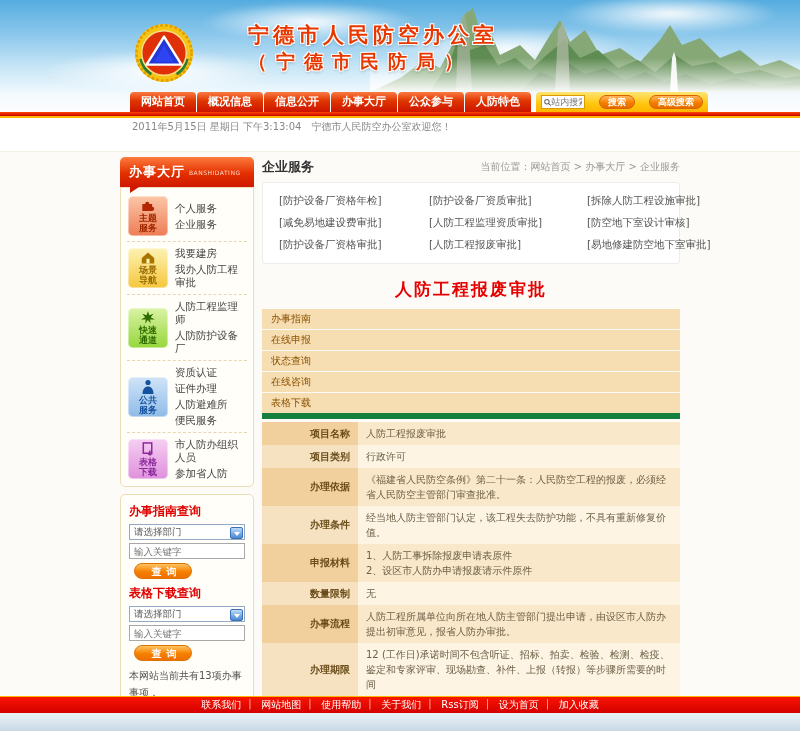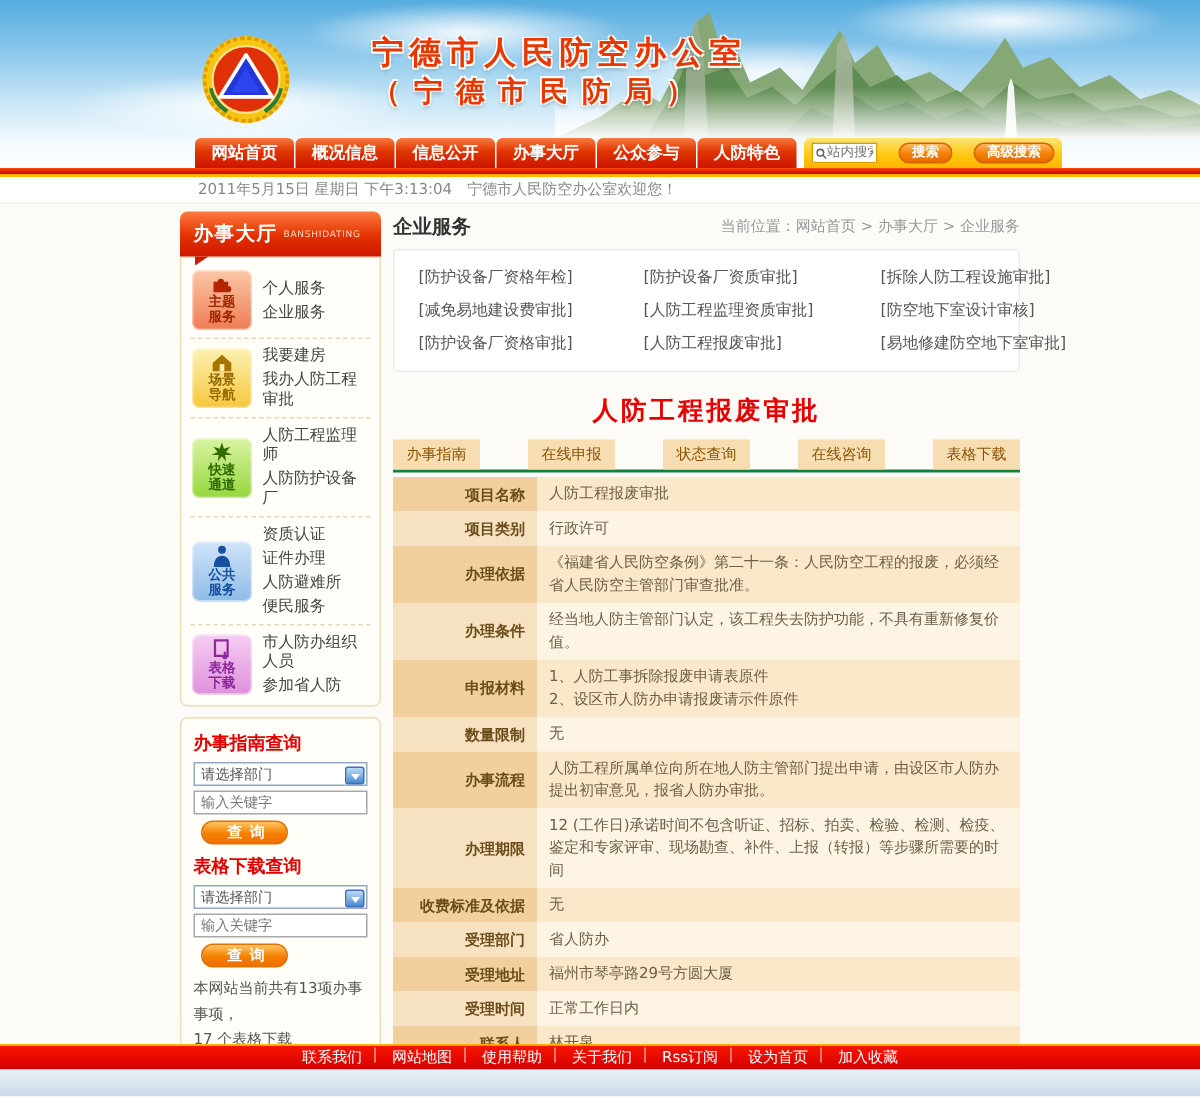--- a/index.html
+++ b/index.html
@@ -28,21 +28,21 @@
   .tabs li{list-style:none;height:20px;line-height:20px;padding:0 11px;margin-right:1px;color:#fff;
     font-size:11px;font-weight:bold;background:linear-gradient(#fa7a42,#e03500 45%,#cc1500);border-radius:4px 4px 0 0;cursor:pointer;}
   .searchzone{height:20px;width:172px;margin-left:4px;background:linear-gradient(#ffe472,#ffc60e 60%,#ffb400);
     border-radius:4px 4px 0 0;display:flex;align-items:center;gap:14px;padding:0 5px;}
   .searchbox{flex:1;height:14px;background:#fff;border:1px solid #d89c00;display:flex;align-items:center;padding:0 2px;}
   .searchbox input{border:0;outline:0;width:100%;height:11px;font-size:9px;color:#555;padding:0;background:transparent;font-family:inherit;}
   .btn-search,.btn-adv{height:14px;line-height:12px;font-size:9px;color:#fff;font-weight:bold;border:1px solid #d86200;
     border-radius:7px;background:linear-gradient(#ffb860,#f58000 55%,#e86a00);padding:0 8px;cursor:pointer;font-family:inherit;}
   .redline{height:4px;background:linear-gradient(#ff4600,#c60000);}
   .goldline{height:2px;background:#ffb400;}
-  .datebar{height:18px;line-height:18px;background:#fff;font-size:10px;color:#888;padding-left:132px;border-bottom:1px solid #f3f0e8;}
+  .datebar{height:34px;line-height:18px;background:#fff;font-size:10px;color:#888;padding-left:132px;border-bottom:1px solid #f3f0e8;}
 
   
   .content{width:560px;margin:5px auto 0;display:flex;gap:8px;align-items:flex-start;}
 
   
   .sidebar{width:134px;flex:none;}
   .sb-head{position:relative;height:30px;background:linear-gradient(#ff7c3e,#e33000 55%,#cf1800);
     border-radius:5px 5px 0 0;display:flex;align-items:center;gap:4px;padding:0 9px;z-index:2;}
   .sb-title{color:#fff;font-size:13px;font-weight:bold;letter-spacing:1px;}
   .sb-en{color:#ffd7c2;font-size:6px;letter-spacing:.5px;}
@@ -76,21 +76,21 @@
 
   
   .main{flex:1;min-width:0;}
   .main-head{display:flex;justify-content:space-between;align-items:center;margin:1px 0 6px;}
   .main-head h2{font-size:13px;color:#333;margin:0;font-weight:bold;}
   .crumb{font-size:10px;color:#999;cursor:pointer;}
   .links-box{border:1px solid #ececec;background:#fff;border-radius:3px;padding:11px 6px 11px 16px;
     display:grid;grid-template-columns:150px 158px auto;row-gap:8px;}
   .links-box a{font-size:10.5px;color:#555;text-decoration:none;white-space:nowrap;cursor:pointer;}
   .detail-title{color:#e60000;font-size:17px;font-weight:bold;text-align:center;margin:14px 0 8px;letter-spacing:2px;}
-  .tabs2{display:flex;justify-content:space-between;gap:1px;margin-bottom:3px;border-bottom:2px solid #15803d;}
+  .tabs2{display:flex;justify-content:flex-end;gap:1px;margin-bottom:3px;border-bottom:6px solid #15803d;flex-direction:column;}
   .tab2{background:#f7ddb2;color:#8a5200;font-size:10px;padding:3px 9px;cursor:pointer;}
   .info-table{width:100%;border-collapse:collapse;}
   .info-table td{font-size:10px;padding:4px 8px;vertical-align:middle;}
   td.lbl{width:96px;text-align:right;font-weight:bold;color:#6b4d1b;white-space:nowrap;}
   td.val{color:#6e6048;line-height:1.5;white-space:pre-line;}
   tr:nth-child(odd) .lbl{background:#f1d09e;}  tr:nth-child(odd) .val{background:#f9e8c9;}
   tr:nth-child(even) .lbl{background:#f6e2c1;} tr:nth-child(even) .val{background:#fdf4e3;}
 
   
   .footer{position:absolute;left:0;right:0;bottom:0;}

